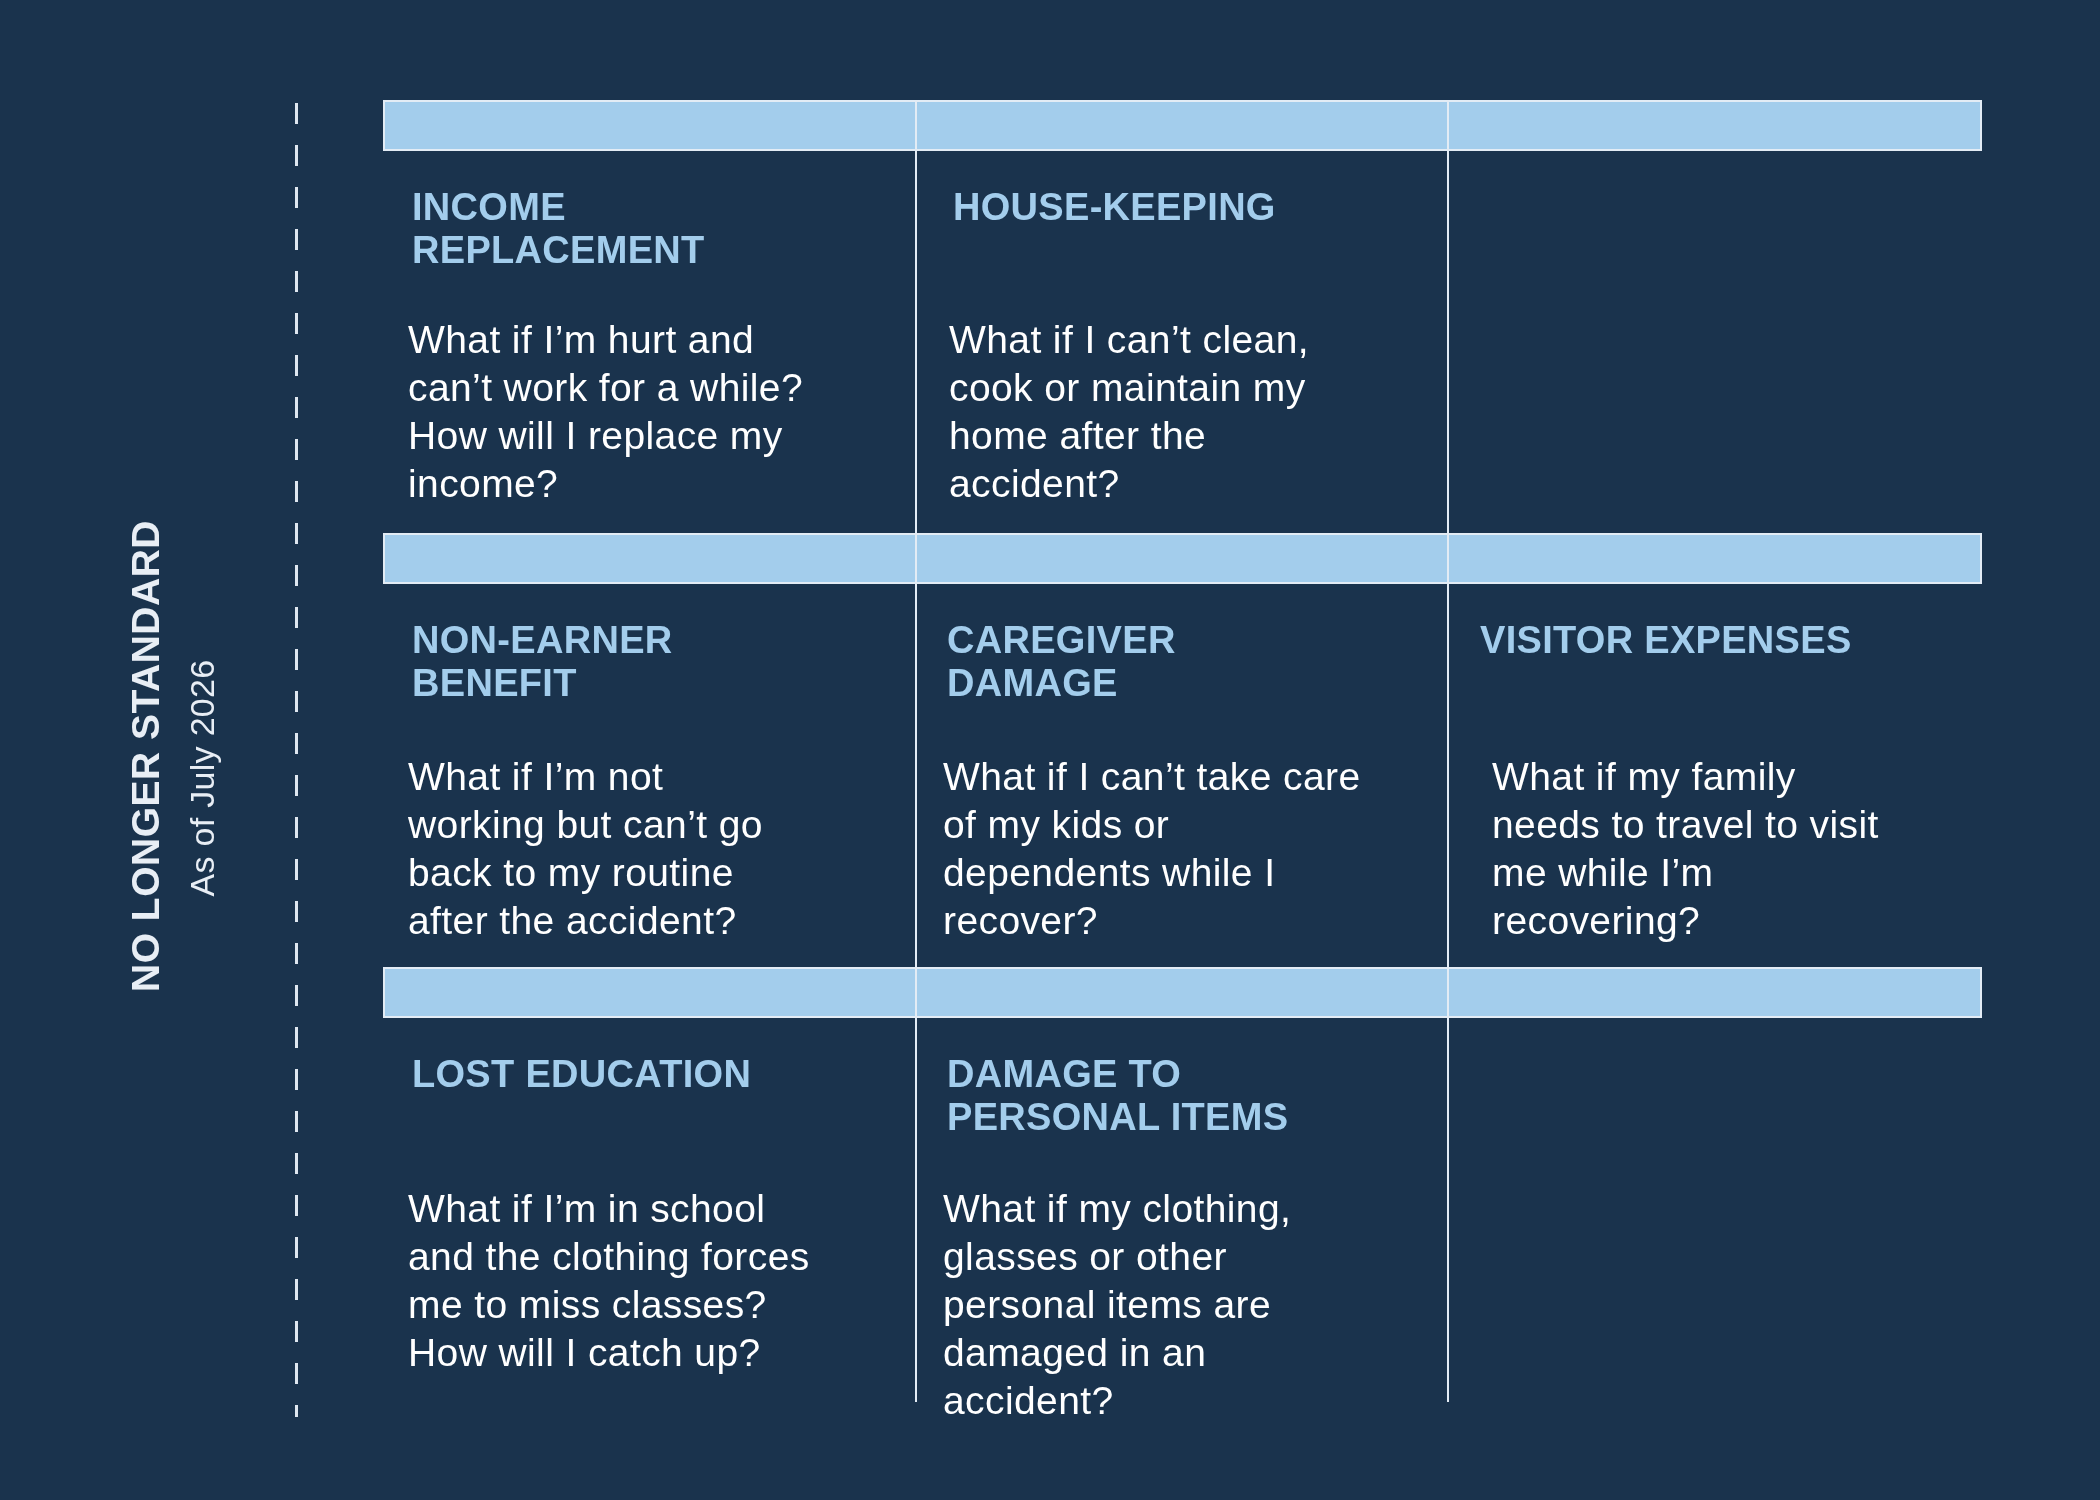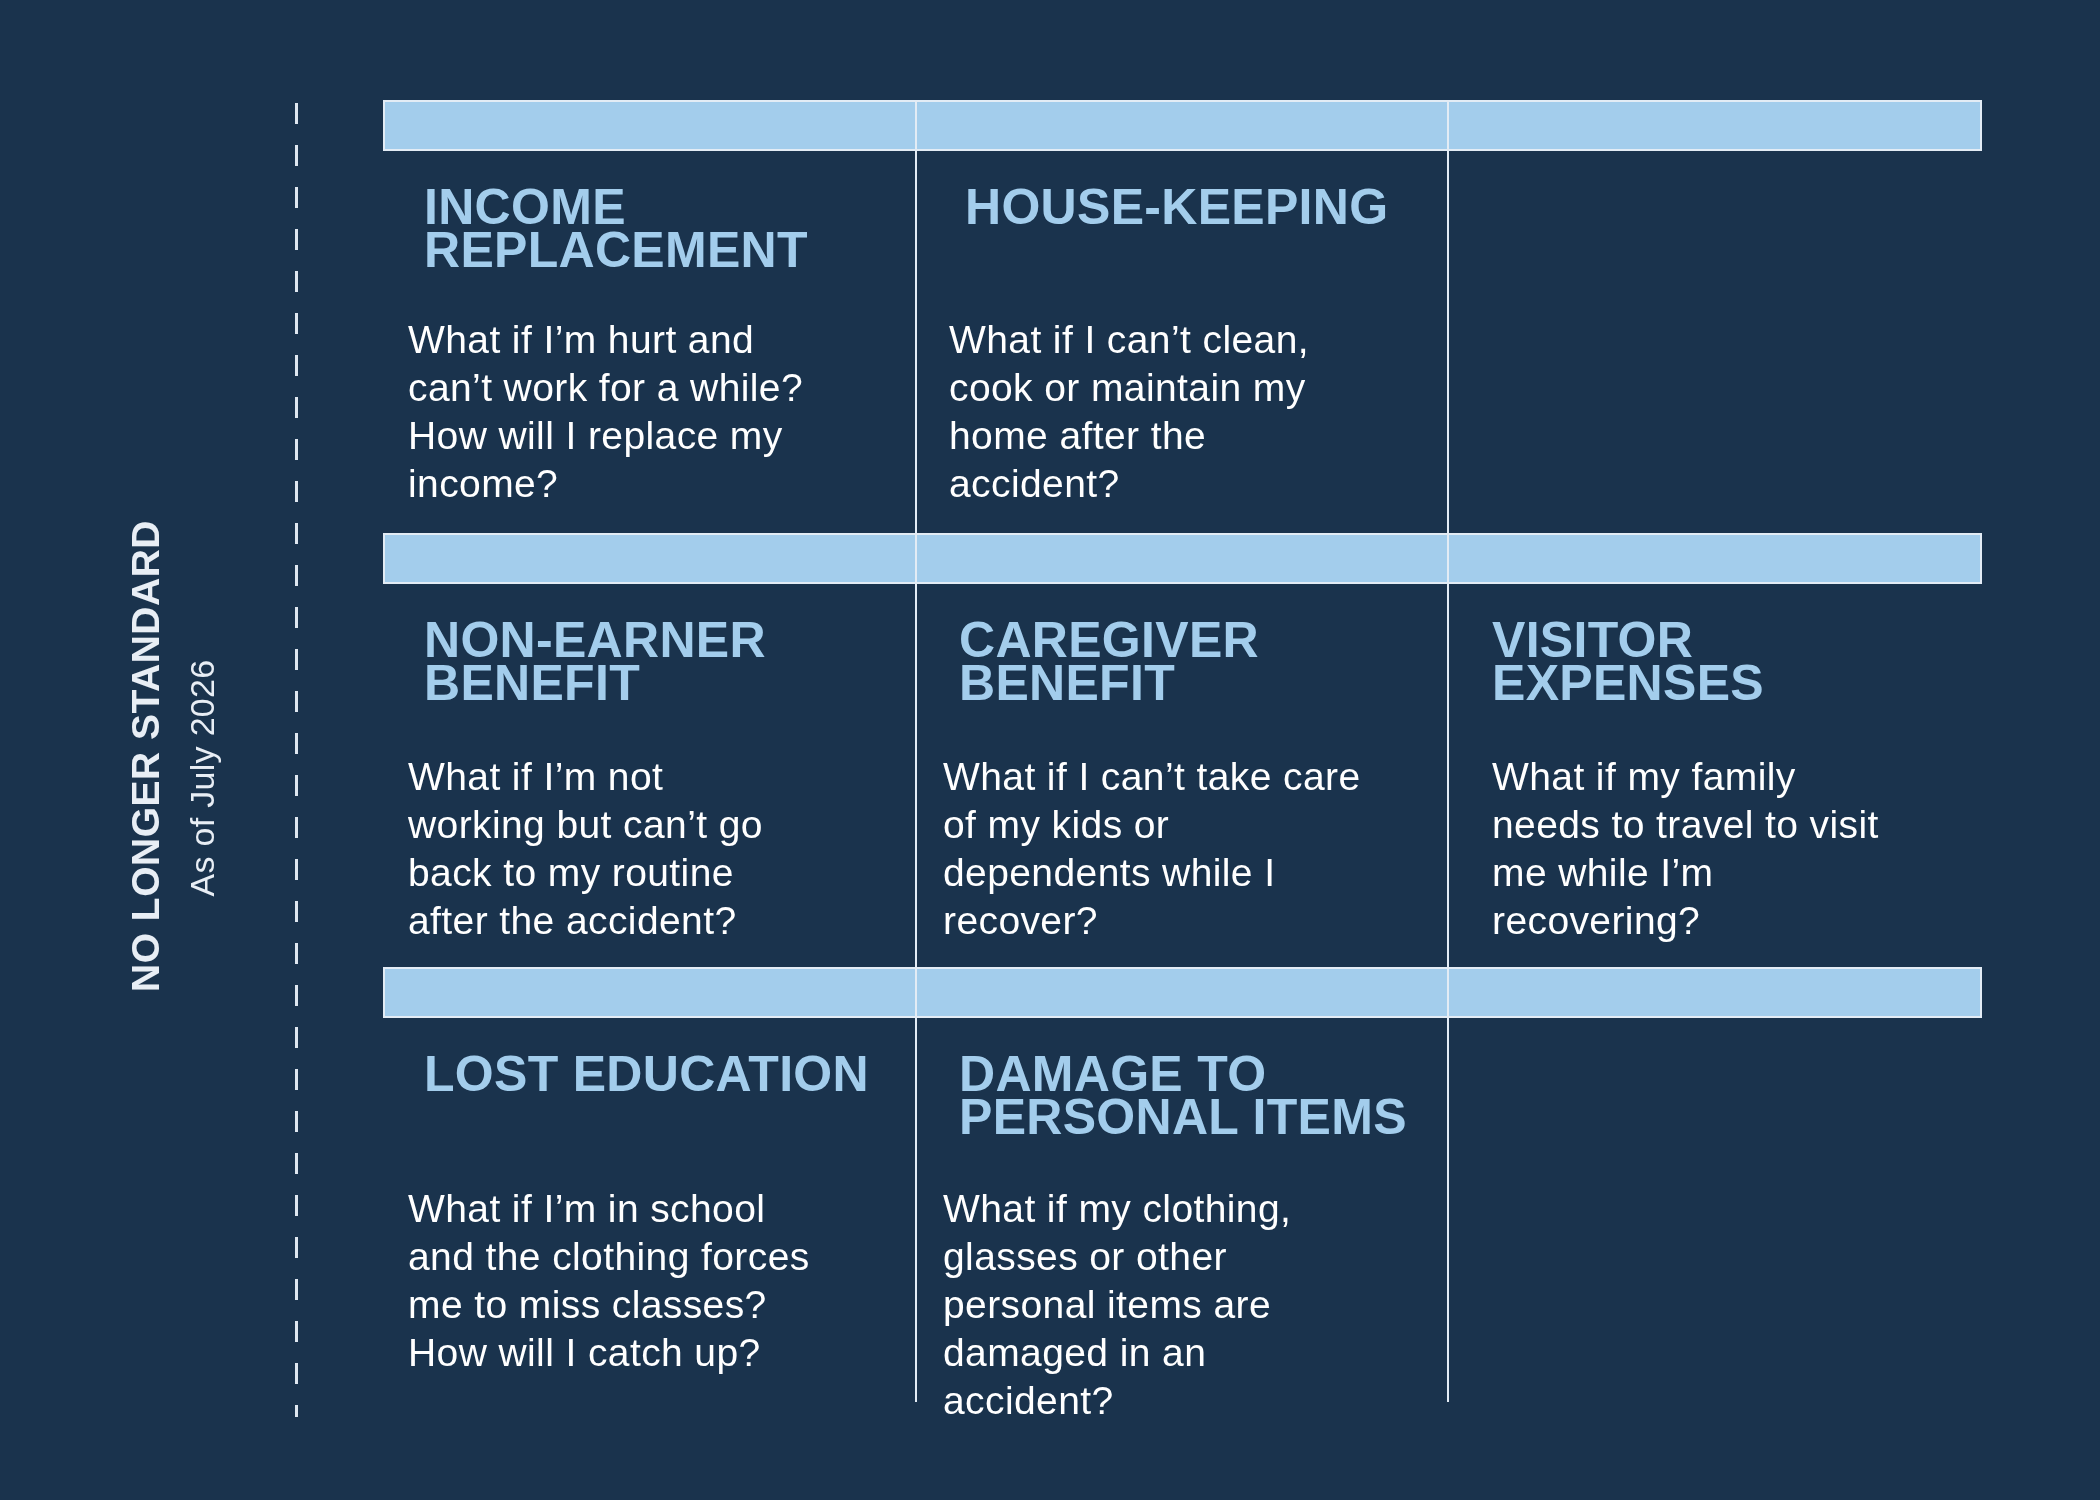--- a/index.html
+++ b/index.html
@@ -83,25 +83,25 @@
       width: 2px;
       height: 1302px;
       background: #e3ecf5;
     }
     .cell {
       position: absolute;
       box-sizing: border-box;
     }
     .cell-title {
       position: absolute;
-      left: 16px;
+      left: 4px;
       top: 0;
       color: #a3cdec;
       font-weight: bold;
-      font-size: 50px;
+      font-size: 38px;
       line-height: 43px;
       letter-spacing: 0.3px;
       white-space: pre-line;
       margin: 0;
     }
     .cell-body {
       position: absolute;
       left: 0;
       color: #ffffff;
       font-weight: normal;
@@ -150,21 +150,21 @@
   <div class="cell" style="left:25px; top:519px; width:500px; height:340px;">
     <div class="cell-title">NON-EARNER
 BENEFIT</div>
     <div class="cell-body" style="top:134px;">What if I’m not
 working but can’t go
 back to my routine
 after the accident?</div>
   </div>
   <div class="cell" style="left:560px; top:519px; width:500px; height:340px;">
     <div class="cell-title">CAREGIVER
-BENEFIT</div>
+DAMAGE</div>
     <div class="cell-body" style="top:134px;">What if I can’t take care
 of my kids or
 dependents while I
 recover?</div>
   </div>
   <div class="cell" style="left:1093px; top:519px; width:500px; height:340px;">
     <div class="cell-title">VISITOR EXPENSES</div>
     <div class="cell-body" style="top:134px; left:16px;">What if my family
 needs to travel to visit
 me while I’m

